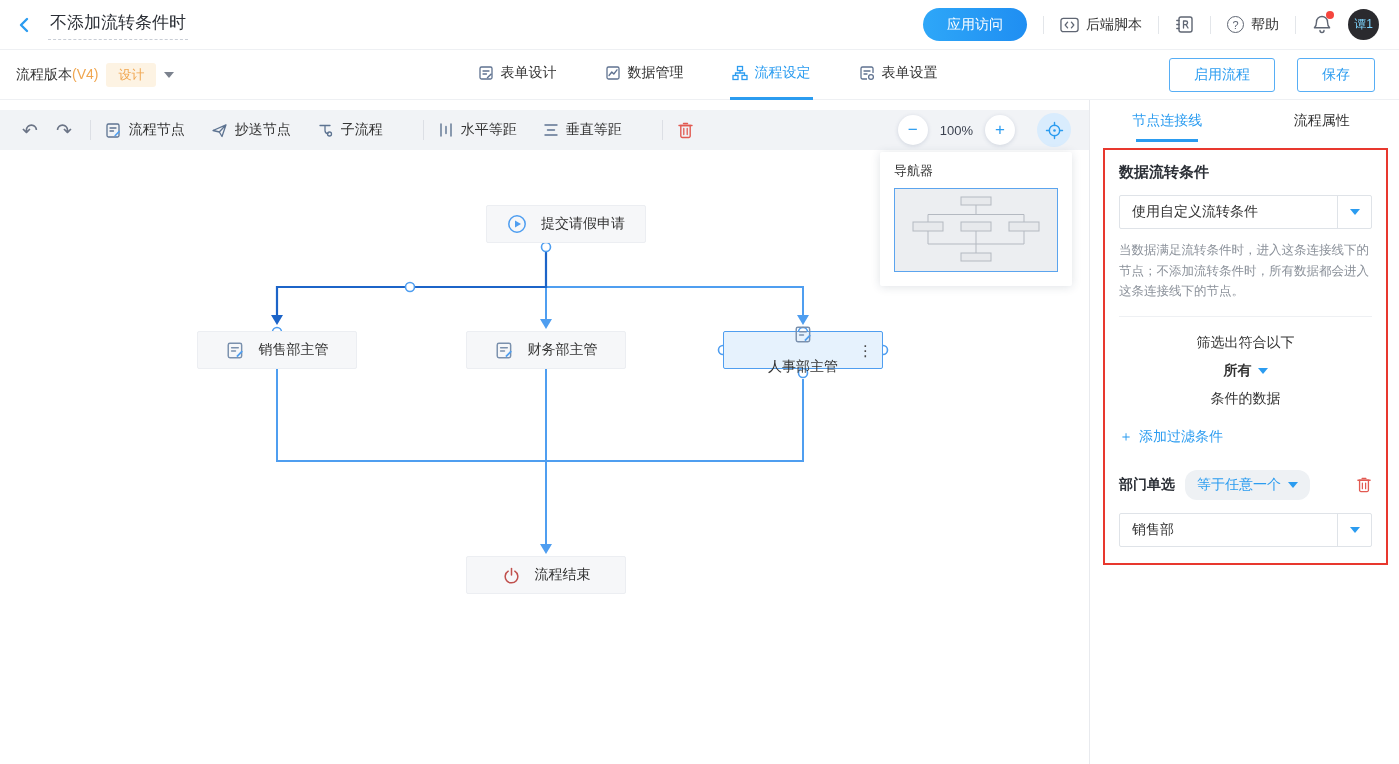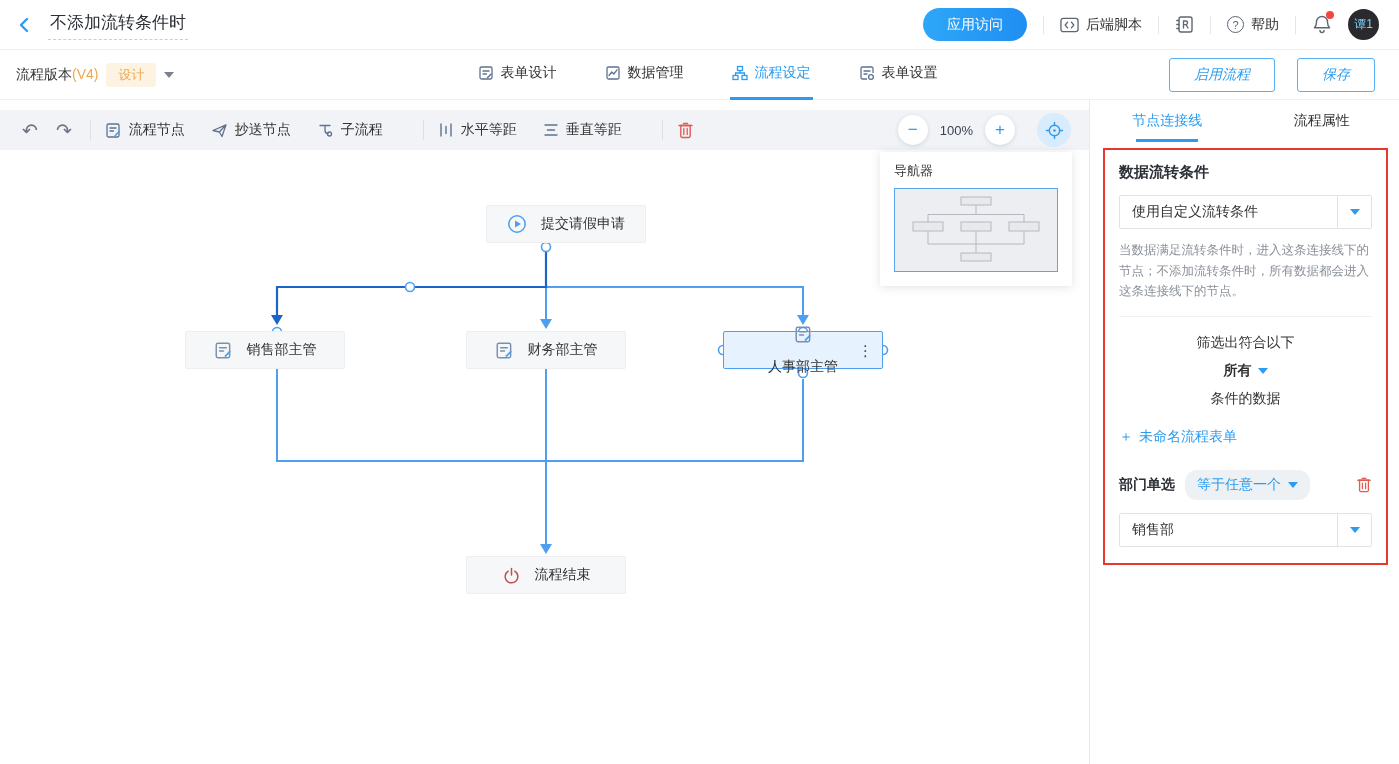--- a/index.html
+++ b/index.html
@@ -35,21 +35,21 @@
   .caret { width:0; height:0; border-left:5px solid transparent; border-right:5px solid transparent;
     border-top:6px solid #7b828e; display:inline-block; cursor:pointer; }
   .main-tabs { flex:1; display:flex; justify-content:center; gap:44px; height:50px; }
   .main-tab { display:flex; align-items:center; gap:7px; cursor:pointer; color:#333;
     border-bottom:3px solid transparent; padding:0 2px; }
   .main-tab .ticon { display:flex; color:#5f7290; }
   .main-tab.active { color:#2b9cf0; border-bottom-color:#2b9cf0; }
   .main-tab.active .ticon { color:#2b9cf0; }
   .subheader-right { display:flex; gap:22px; }
   .outline-btn { background:#fff; border:1px solid #57aef5; color:#2b9cf0; border-radius:3px;
-    height:34px; padding:0 24px; font-size:14px; cursor:pointer;font-style:italic; }
+    height:34px; padding:0 24px; font-size:14px; cursor:pointer; }
 
   
   .main { display:flex; height:664px; }
   .canvas-col { width:1090px; border-right:1px solid #e8eaee; display:flex; flex-direction:column; background:#fff; }
 
   .toolbar { height:40px; margin-top:10px; background:#f1f3f6; display:flex; align-items:center; padding:0 18px; }
   .tb-undo { font-size:19px; color:#6b7486; cursor:pointer; line-height:1; padding:0 4px; }
   .tb-sep { width:1px; height:20px; background:#dcdfe5; margin:0 14px; }
   .tb-item { display:flex; align-items:center; gap:7px; margin-right:26px; cursor:pointer; color:#333; }
   .tb-item .ticon { display:flex; color:#5d7391; }
@@ -317,21 +317,21 @@
       <div class="node" style="left:466px; top:55px;margin-left:20px;">
         <span class="nicon">
           <svg width="20" height="20" viewBox="0 0 20 20">
               <circle cx="10" cy="10" r="8.2" fill="none" stroke="#4f9ef0" stroke-width="1.5"></circle>
               <polygon points="8,6.5 14,10 8,13.5" fill="#4f9ef0"></polygon>
             </svg>
         </span>
         <span>提交请假申请</span>
       </div>
 
-      <div class="node" style="left:185px; top:181px;">
+      <div class="node" style="left:197px; top:181px;">
         <span class="nicon">
           <svg width="19" height="19" viewBox="0 0 17 17">
               <rect x="2" y="2" width="12" height="13" rx="1.5" fill="none" stroke="#7a90ad" stroke-width="1.3"></rect>
               <path d="M5 6h6 M5 9h3.5" stroke="#7a90ad" stroke-width="1.3" stroke-linecap="round"></path>
               <path d="M9.2 13.4 14 8.6l1.1 1.1-4.8 4.8z" fill="#4f9ef0"></path>
             </svg>
         </span>
         <span>销售部主管</span>
       </div>
 
@@ -411,21 +411,21 @@
         <span>筛选出符合以下</span>
         <span class="mini-dd">
           <span>所有</span>
           <span class="blue-caret"></span>
         </span>
         <span>条件的数据</span>
       </div>
 
       <div class="add-filter">
         <span>＋</span>
-        <span>未命名流程表单</span>
+        <span>添加过滤条件</span>
       </div>
 
       <div class="crit-row">
         <span class="crit-field">部门单选</span>
         <span class="op-chip">
           <span>等于任意一个</span>
           <span class="blue-caret"></span>
         </span>
         <span class="crit-trash">
           <svg width="16" height="17" viewBox="0 0 17 18">

